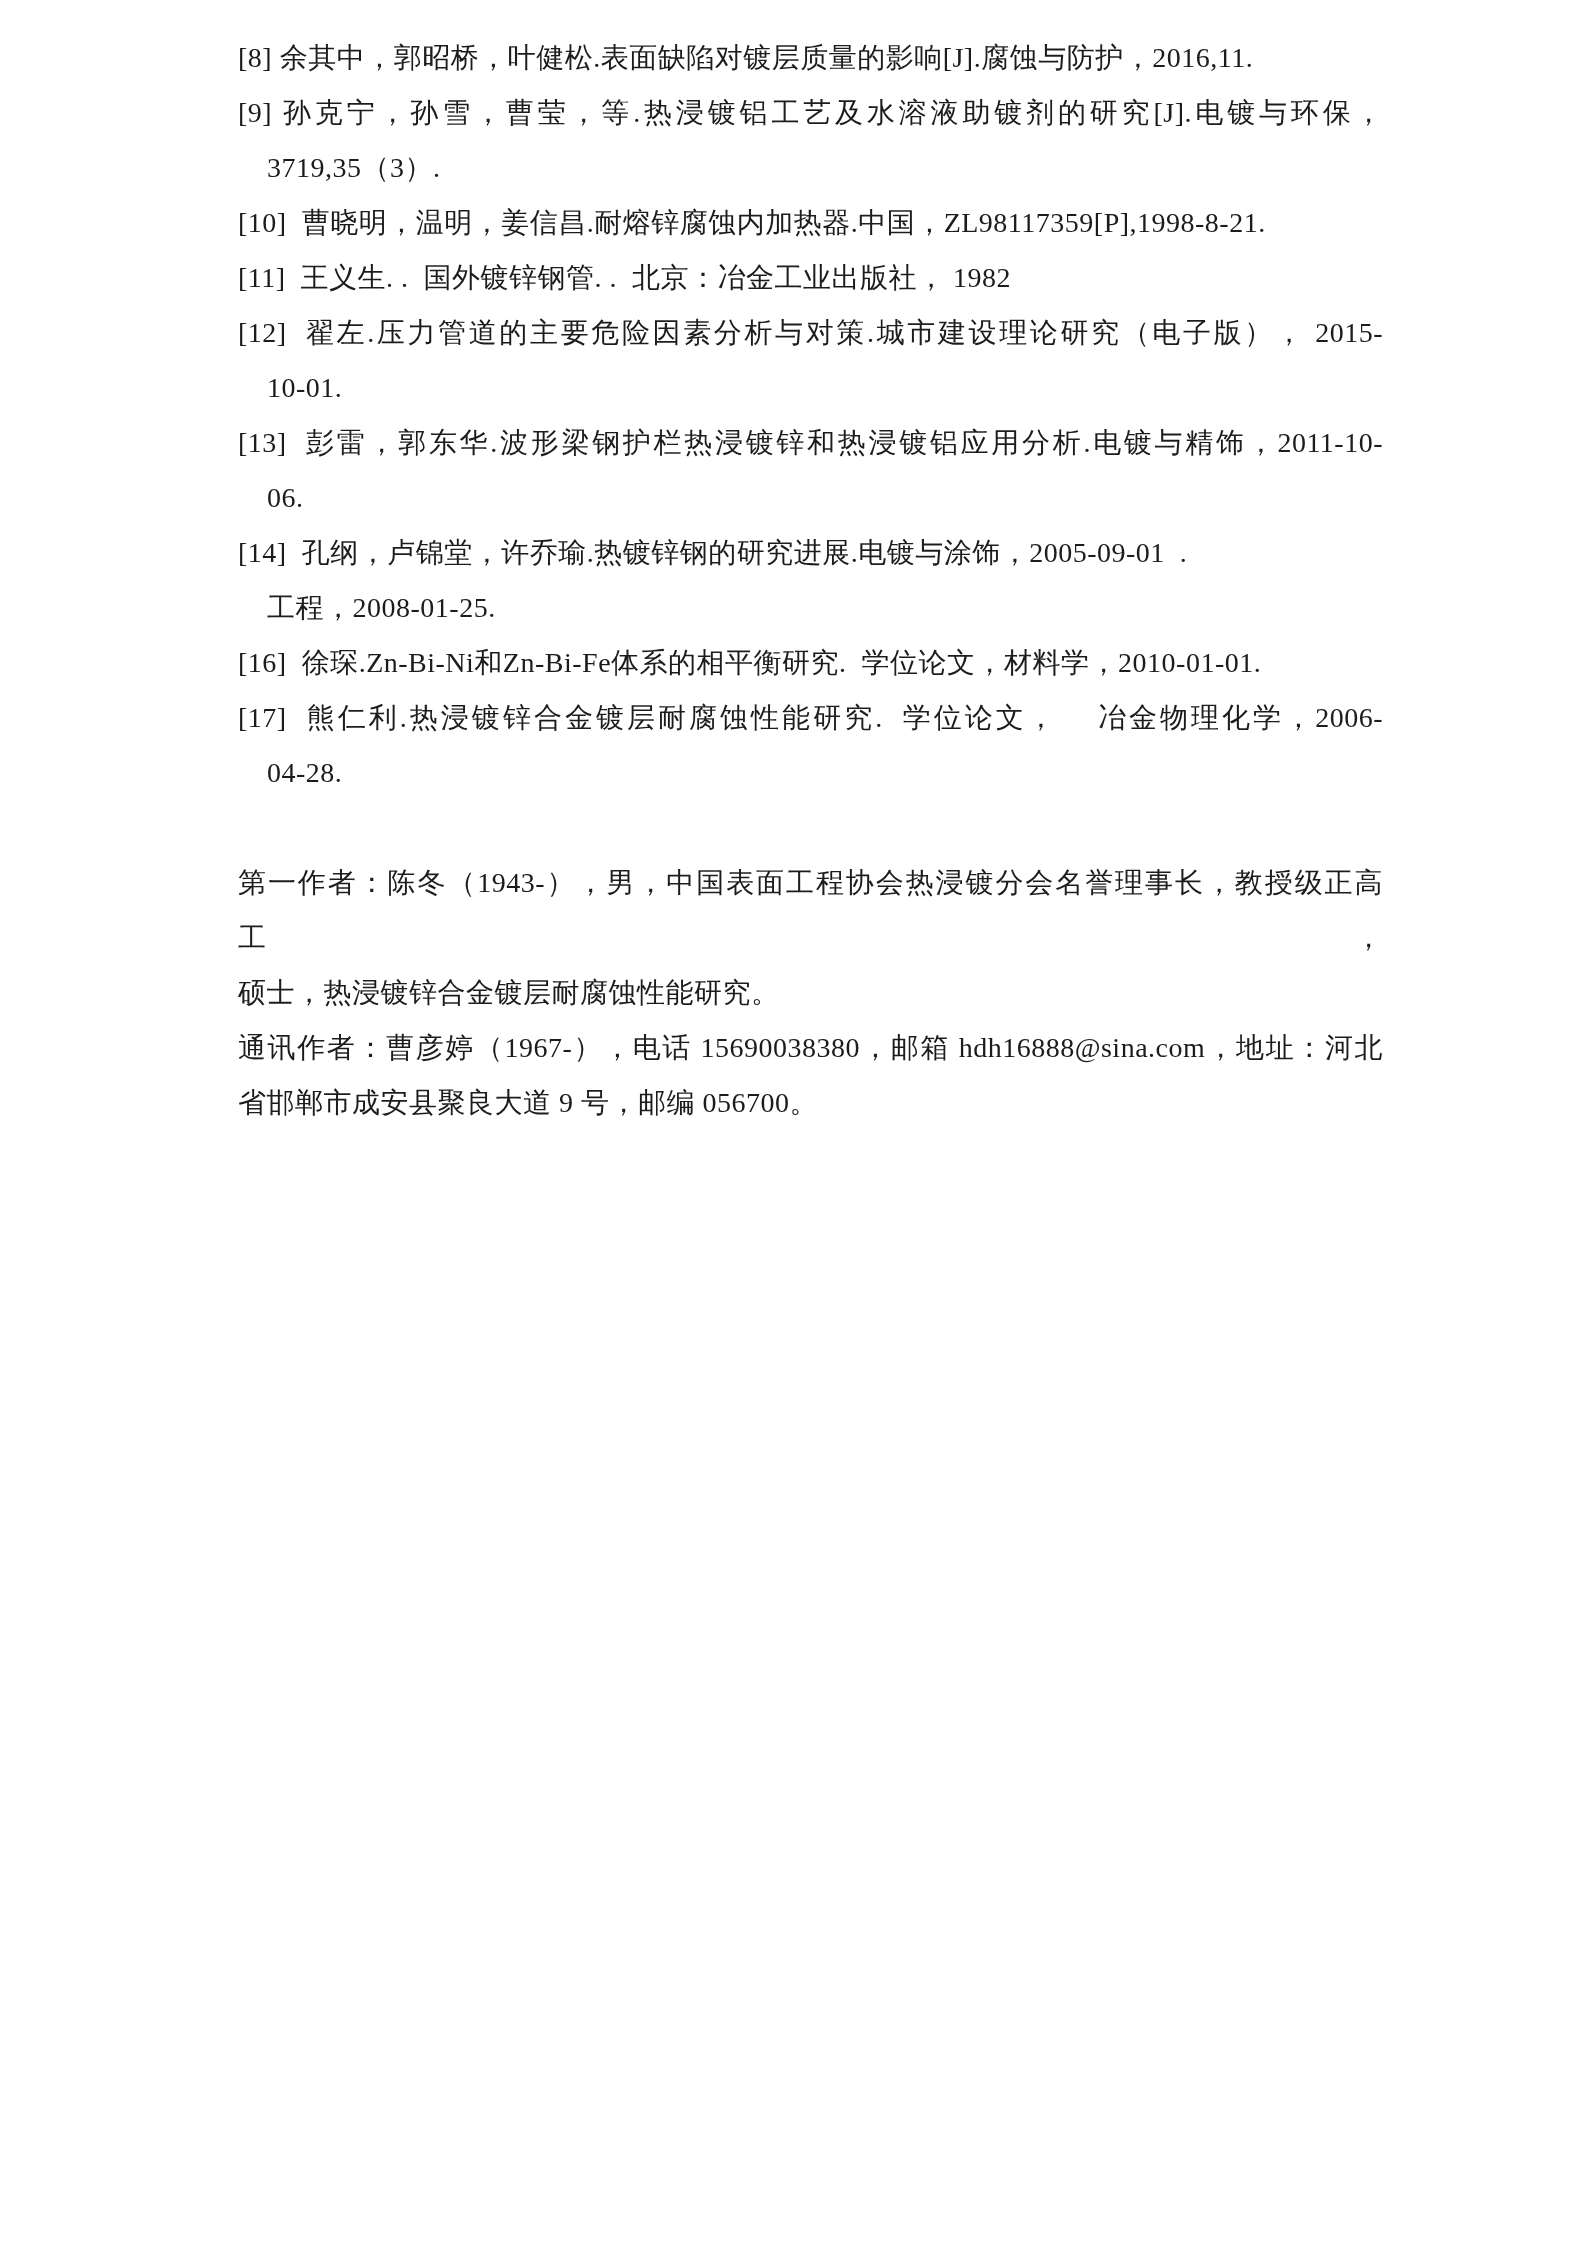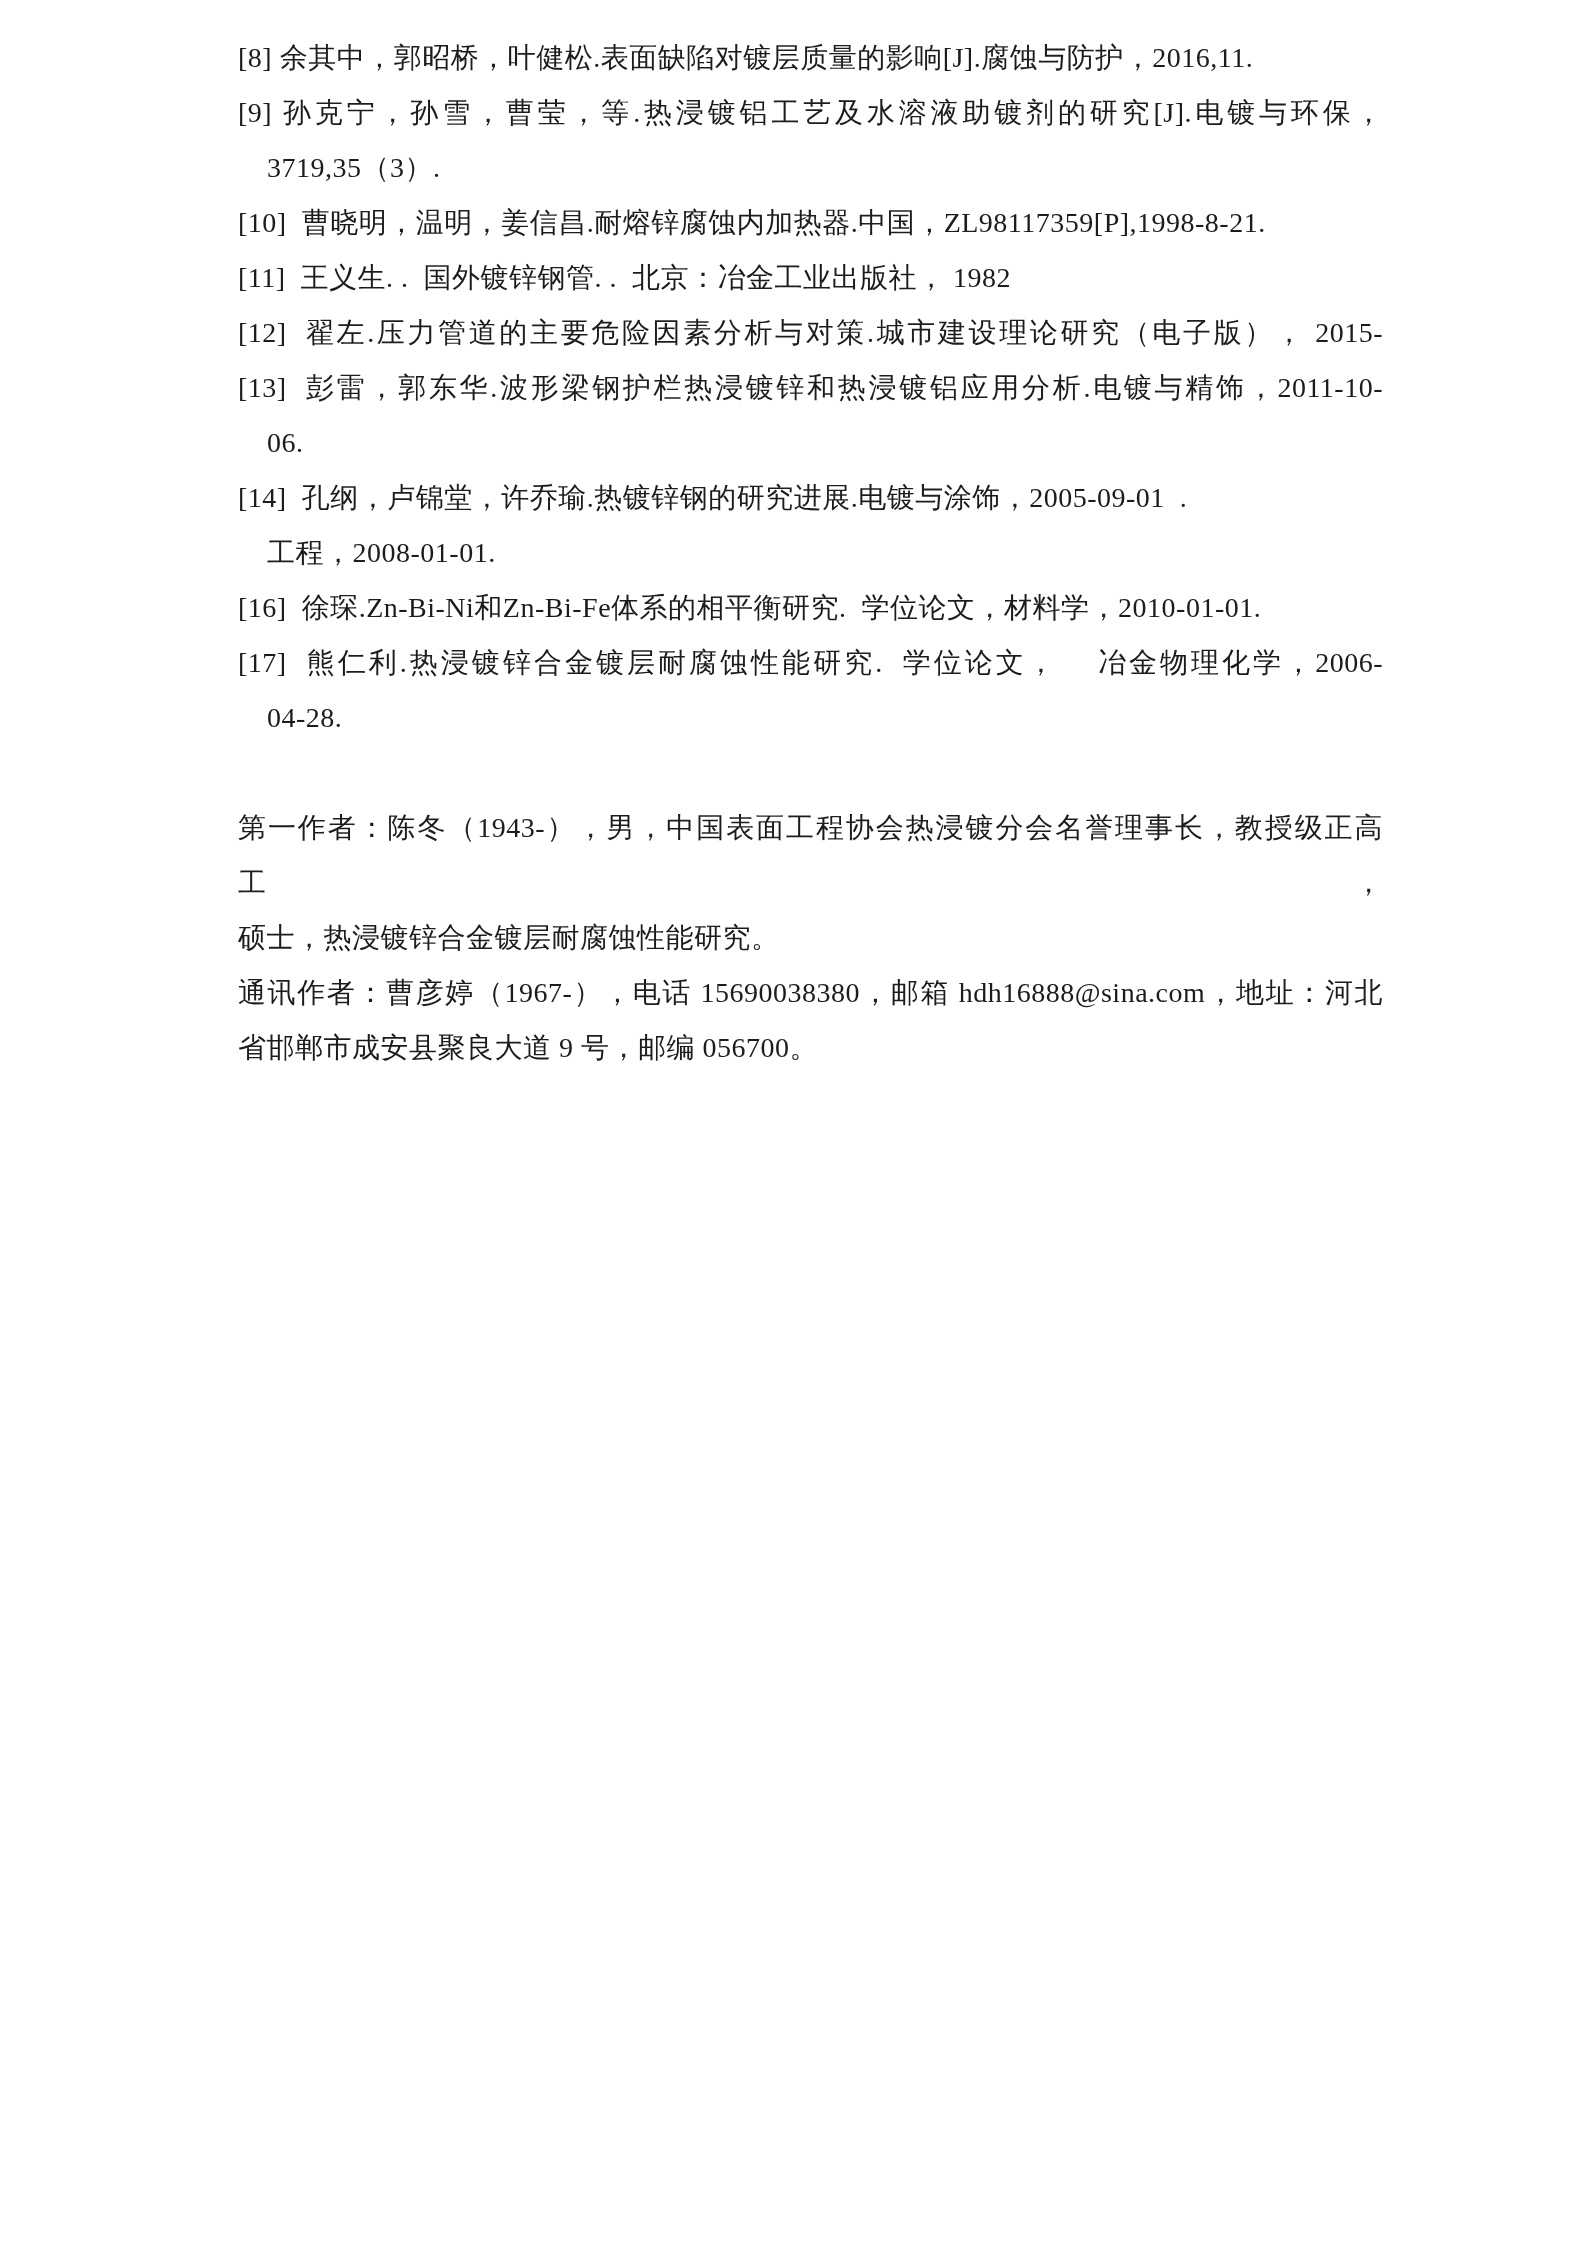--- a/index.html
+++ b/index.html
@@ -47,24 +47,25 @@
 
 <div class="page" style="background: rgb(255, 255, 255);">
   <div class="content" style="color: rgb(28, 28, 28);">
     <div id="references-section">
         <div class="line">[8] 余其中，郭昭桥，叶健松.表面缺陷对镀层质量的影响[J].腐蚀与防护，2016,11.</div>
         <div class="line fill">[9] 孙克宁，孙雪，曹莹，等.热浸镀铝工艺及水溶液助镀剂的研究[J].电镀与环保，</div>
         <div class="line cont">3719,35（3）.</div>
         <div class="line">[10]&nbsp;&nbsp;曹晓明，温明，姜信昌.耐熔锌腐蚀内加热器.中国，ZL98117359[P],1998-8-21.</div>
         <div class="line">[11]&nbsp;&nbsp;王义生.&nbsp;.&nbsp;&nbsp;国外镀锌钢管.&nbsp;.&nbsp;&nbsp;北京：冶金工业出版社，&nbsp;1982</div>
         <div class="line fill">[12]&nbsp;&nbsp;翟左.压力管道的主要危险因素分析与对策.城市建设理论研究（电子版），&nbsp;2015-</div>
+        <div class="line cont">10-01.</div>
         <div class="line fill">[13]&nbsp;&nbsp;彭雷，郭东华.波形梁钢护栏热浸镀锌和热浸镀铝应用分析.电镀与精饰，2011-10-</div>
         <div class="line cont">06.</div>
         <div class="line">[14]&nbsp;&nbsp;孔纲，卢锦堂，许乔瑜.热镀锌钢的研究进展.电镀与涂饰，2005-09-01&nbsp;&nbsp;.</div>
-        <div class="line cont">工程，2008-01-01.</div>
+        <div class="line cont">工程，2008-01-25.</div>
         <div class="line">[16]&nbsp;&nbsp;徐琛.Zn-Bi-Ni和Zn-Bi-Fe体系的相平衡研究.&nbsp;&nbsp;学位论文，材料学，2010-01-01.</div>
         <div class="line fill">[17]&nbsp;&nbsp;熊仁利.热浸镀锌合金镀层耐腐蚀性能研究.&nbsp;&nbsp;学位论文，&nbsp;&nbsp;&nbsp;&nbsp;冶金物理化学，2006-</div>
         <div class="line cont">04-28.</div>
       </div>
     <div class="section-gap"></div>
     <div id="author-section">
         <div class="line fill">第一作者：陈冬（1943-），男，中国表面工程协会热浸镀分会名誉理事长，教授级正高工，</div>
         <div class="line">硕士，热浸镀锌合金镀层耐腐蚀性能研究。</div>
         <div class="line fill">通讯作者：曹彦婷（1967-），电话&nbsp;15690038380，邮箱&nbsp;hdh16888@sina.com，地址：河北</div>
         <div class="line">省邯郸市成安县聚良大道&nbsp;9&nbsp;号，邮编&nbsp;056700。</div>

